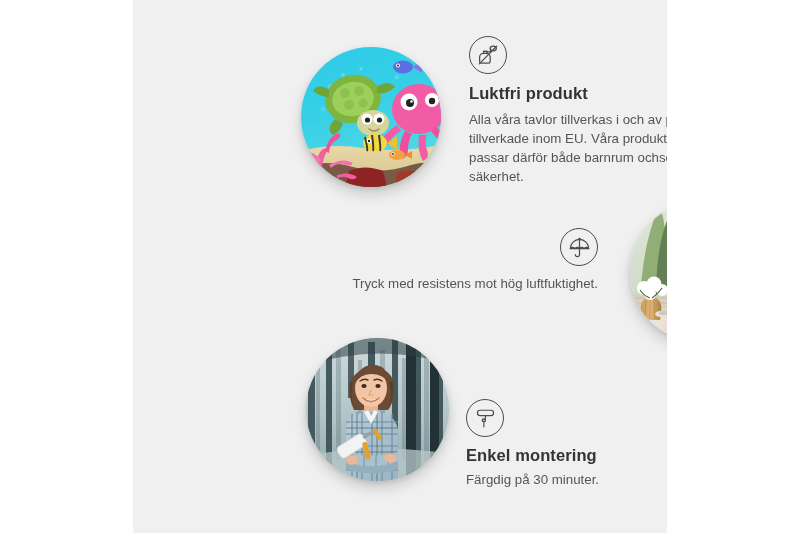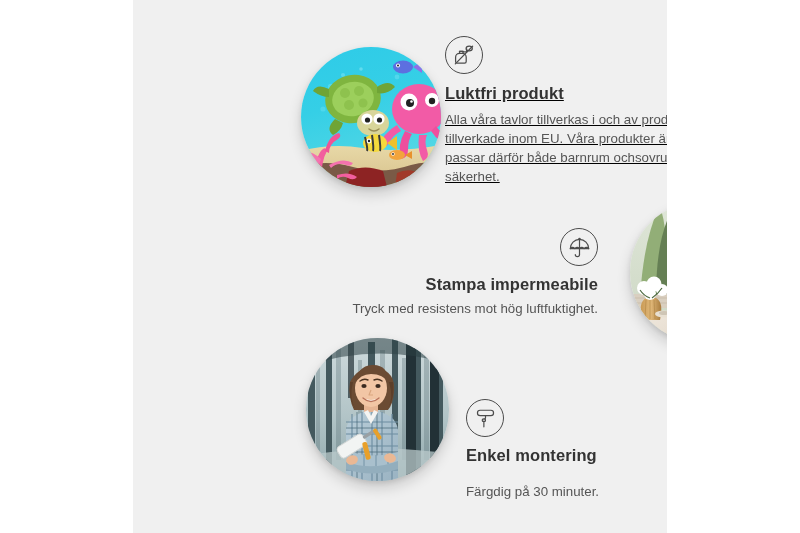--- a/index.html
+++ b/index.html
@@ -67,34 +67,34 @@
     margin: 0;
   }
   .feat-desc {
     font-size: 13.3px;
     color: #555555;
     line-height: 1.43;
     margin: 0;
   }
 
   
-  #feature-odourless { left: 312px; top: 36px; width: 305px; text-decoration: underline; }
+  #feature-odourless { left: 336px; top: 36px; width: 305px; }
   #feature-odourless .icon-circle { margin-bottom: 9px; }
   #feature-odourless .feat-title  { margin-bottom: 6px; }
 
   
   #feature-waterproof { left: 195px; top: 228px; width: 270px; text-align: right; }
   #feature-waterproof .icon-circle { margin-left: auto; margin-bottom: 8px; }
   #feature-waterproof .feat-title  { margin-bottom: 4px; }
   #feature-waterproof .feat-desc   { text-align: right; }
 
   
   #feature-assembly { left: 333px; top: 399px; width: 260px; }
   #feature-assembly .icon-circle { margin-bottom: 8px; }
-  #feature-assembly .feat-title  { margin-bottom: 16px; }
+  #feature-assembly .feat-title  { margin-bottom: 4px; }
 </style>
 </head>
 <body>
 
 <div class="stage">
   <div class="panel">
 
     <div class="photo" id="photo-aquarium">
       <svg viewBox="0 0 140 140" xmlns="http://www.w3.org/2000/svg">
         <defs>
@@ -412,21 +412,20 @@
     <div class="feature" id="feature-waterproof">
       <div class="icon-circle">
         <svg width="23" height="23" viewBox="0 0 24 24" fill="none" stroke="#4c4c4c" stroke-width="1.25" stroke-linecap="round" stroke-linejoin="round">
           <path d="M2.4 13.2 a9.6 9.6 0 0 1 19.2 0 z"></path>
           <path d="M2.4 13.2 q2.4 -2.6 4.8 0 q2.4 -2.6 4.8 0 q2.4 -2.6 4.8 0 q2.4 -2.6 4.8 0"></path>
           <line x1="12" y1="3.6" x2="12" y2="19.4"></line>
           <path d="M12 19.4 a2.2 2.2 0 0 1 -4.4 0"></path>
           <circle cx="12" cy="3.1" r="0.7" fill="#4c4c4c"></circle>
         </svg>
       </div>
-      <h3 class="feat-title">Stampa impermeabile</h3>
       <p class="feat-desc">Tryck med resistens mot hög luftfuktighet.</p>
     </div>
 
     <div class="feature" id="feature-assembly">
       <div class="icon-circle">
         <svg width="23" height="23" viewBox="0 0 24 24" fill="none" stroke="#4c4c4c" stroke-width="1.25" stroke-linecap="round" stroke-linejoin="round">
           <rect x="3.6" y="3.4" width="16.8" height="5.6" rx="2.8"></rect>
           <path d="M12 9 v2.2 a1.3 1.3 0 0 1 -1.3 1.3 h-0.6"></path>
           <rect x="8.7" y="12.5" width="3.2" height="2.6" rx="0.7"></rect>
           <line x1="10.3" y1="15.1" x2="10.3" y2="20.7"></line>

